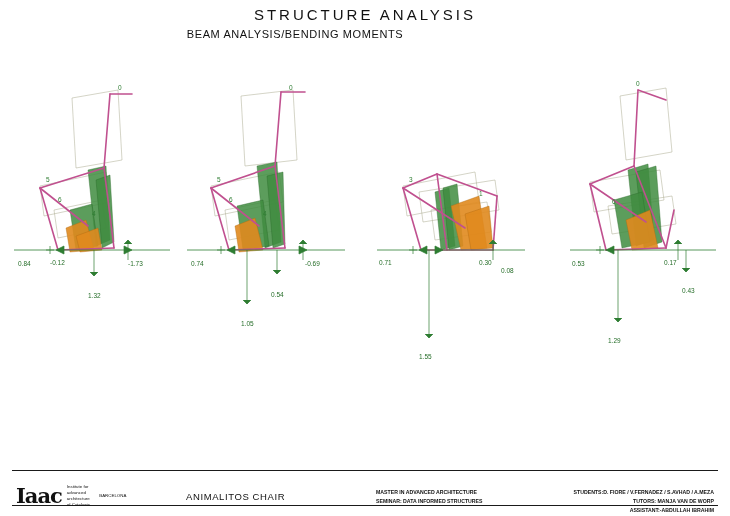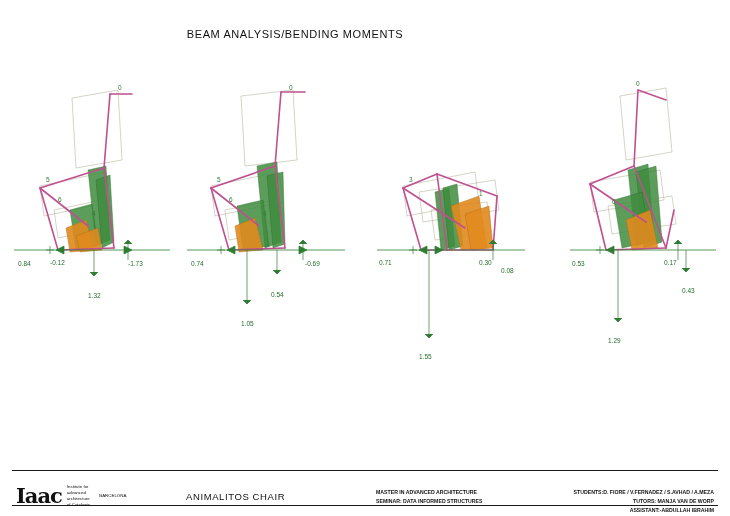--- a/index.html
+++ b/index.html
@@ -142,20 +142,21 @@
     color: #111111;
     font-weight: 700;
   }
   svg { display: block; }
 </style>
 </head>
 <body>
 
 <div class="sheet">
 
+  <div class="main-title">STRUCTURE ANALYSIS</div>
   <div class="sub-title">BEAM ANALYSIS/BENDING MOMENTS</div>
 
   <div class="diagrams">
 
     <div class="diagram" style="left:10px;">
       <svg width="190" height="400" viewBox="0 0 190 400">
 
         <g stroke="#9a9a7a" stroke-width="0.5" fill="none" opacity="0.85">
           <path d="M62,38 L108,30 L112,100 L66,108 Z"></path>
           <path d="M30,126 L96,112 L100,142 L34,156 Z"></path>

